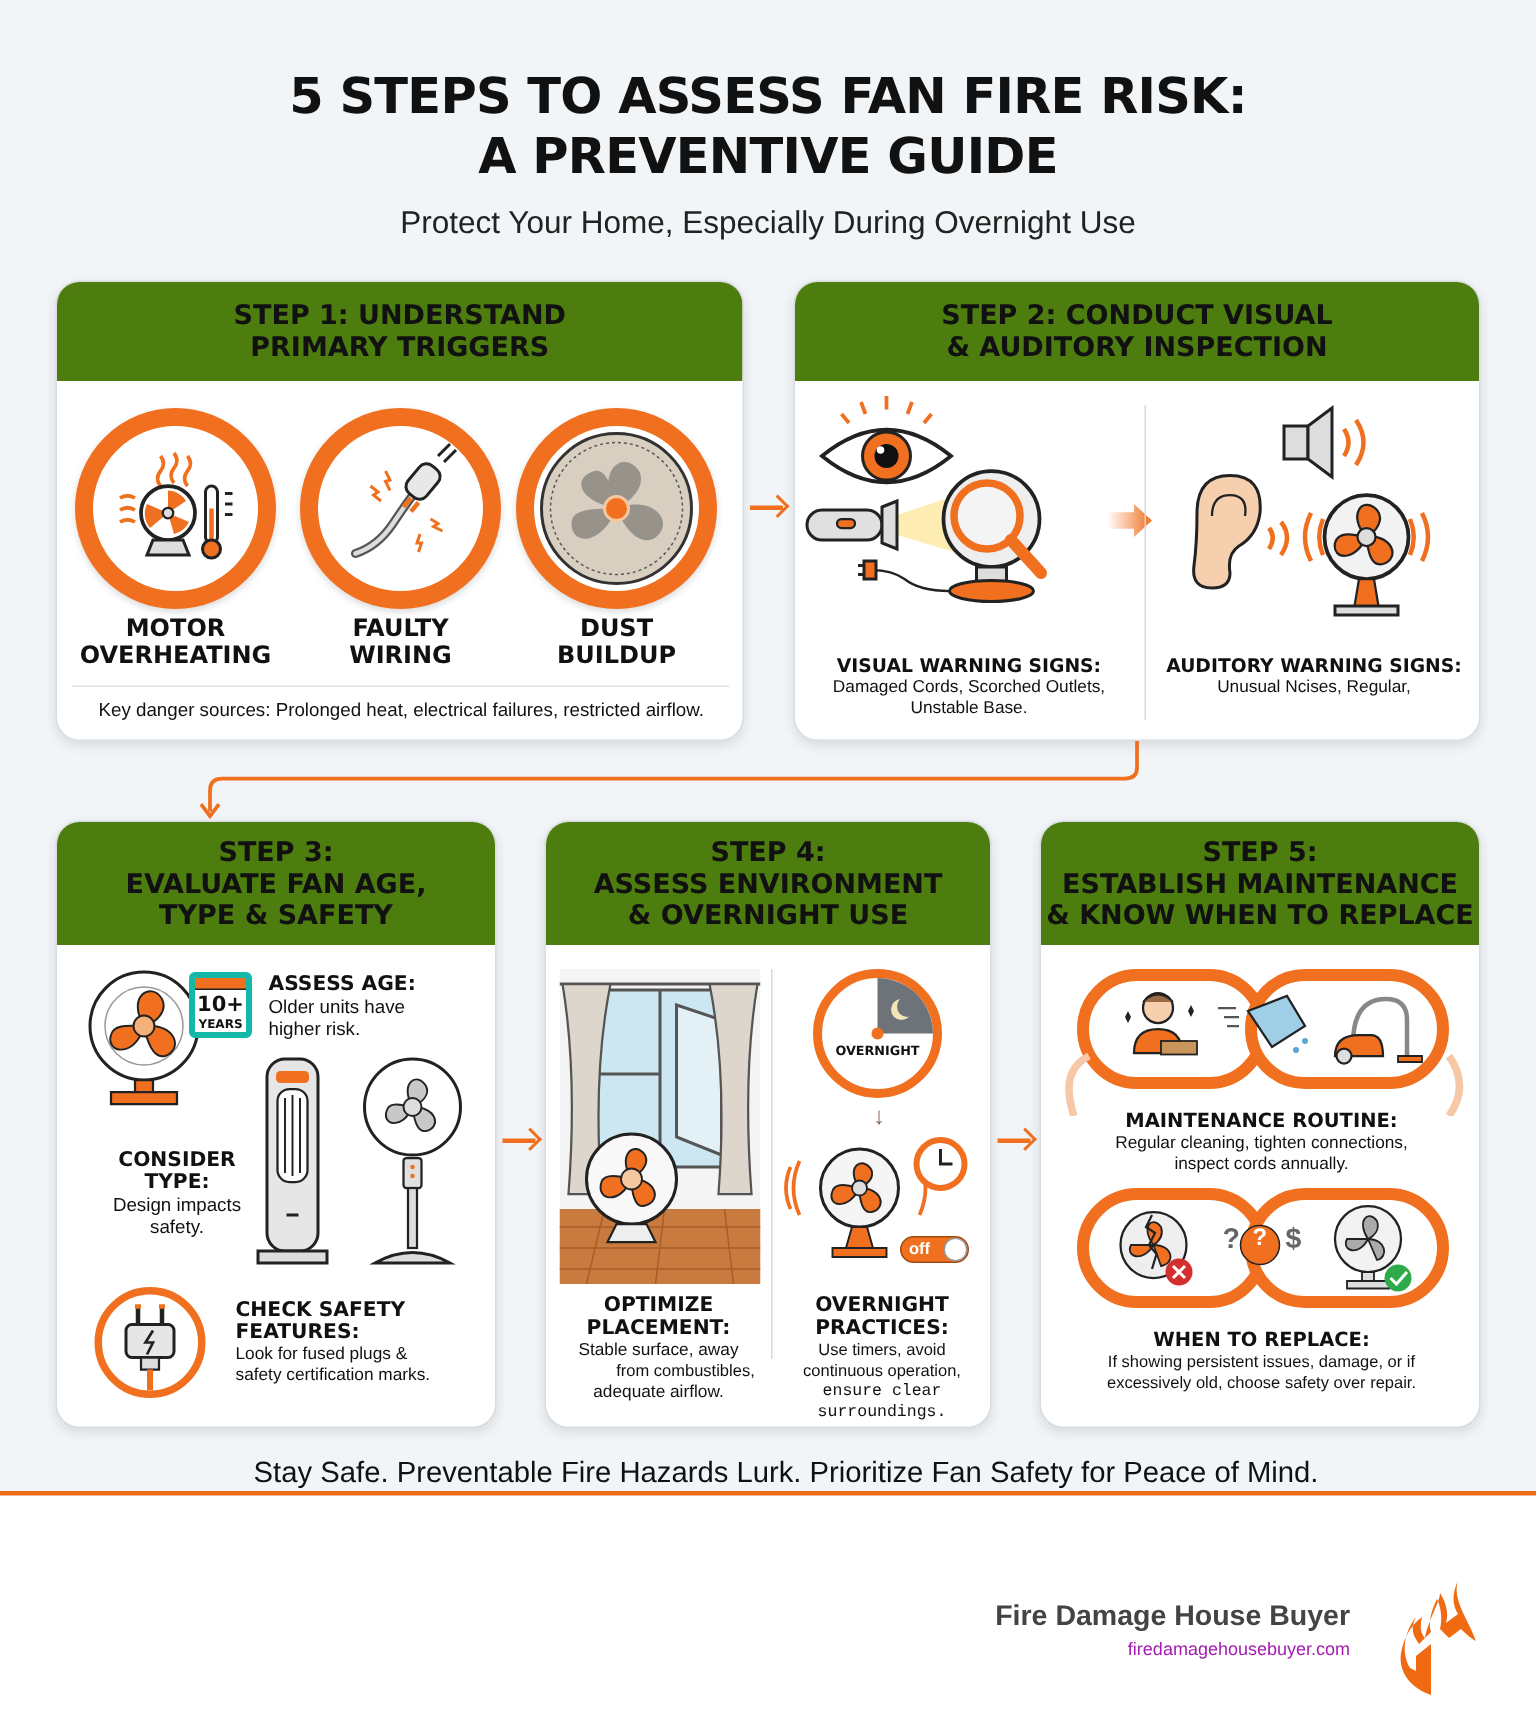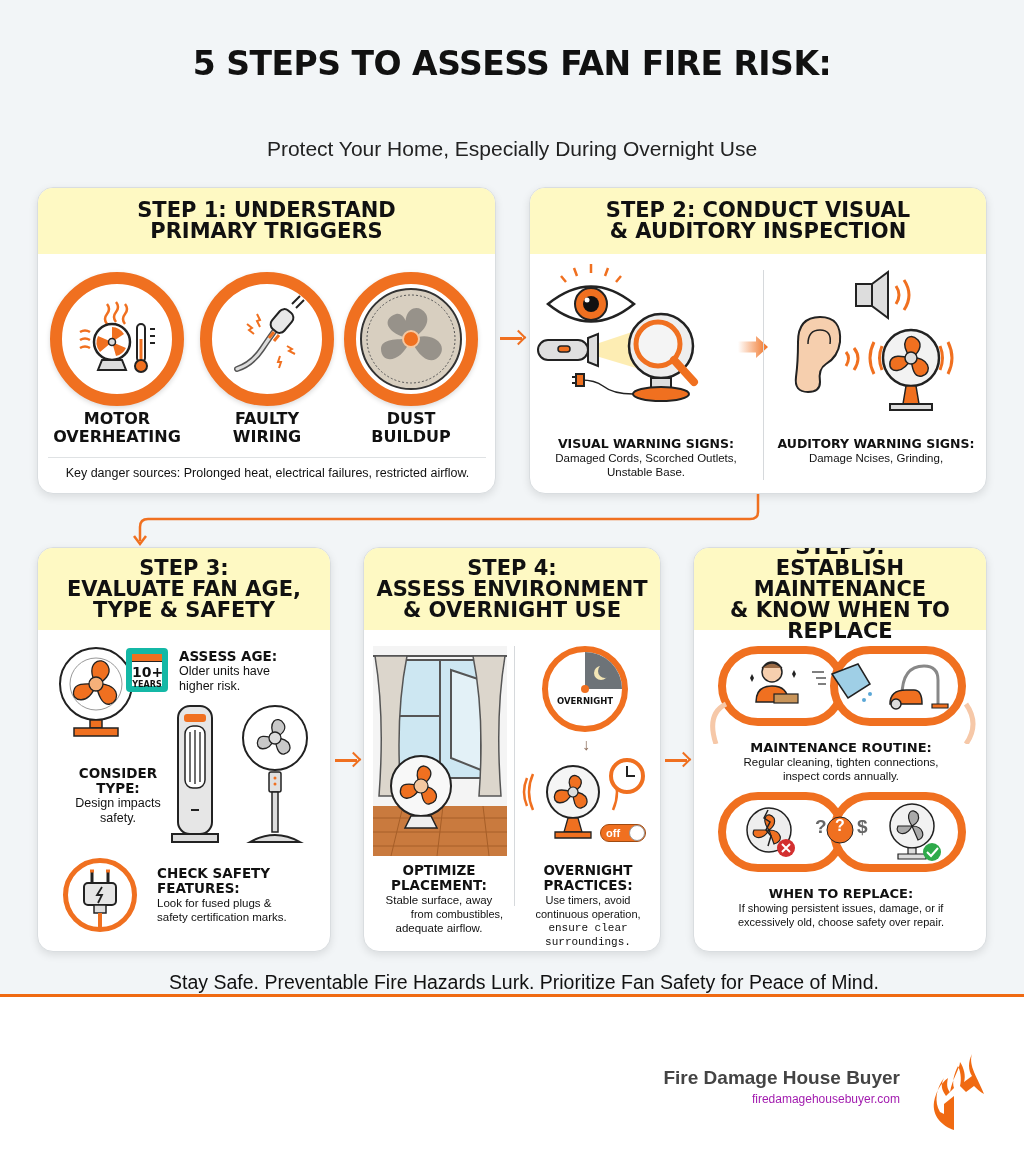--- a/index.html
+++ b/index.html
@@ -1,37 +1,38 @@
 <!DOCTYPE html>
 <html><head>
 <meta charset="utf-8">
 <style>
   *{box-sizing:border-box;margin:0;padding:0}
   body{width:1024px;height:1154px;background:#fff;font-family:"Liberation Sans","DejaVu Sans",sans-serif;color:#111;position:relative;overflow:hidden}
   .top{position:absolute;left:0;top:0;width:1024px;height:996px;background:#f2f5f7}
   .title{position:absolute;left:0;top:44px;width:1024px;text-align:center;font-family:"DejaVu Sans",sans-serif;font-weight:bold;font-size:33px;line-height:40px;letter-spacing:-0.5px;color:#111}
   .subtitle{position:absolute;left:0;top:137px;width:1024px;text-align:center;font-size:21px;color:#222}
   .card{position:absolute;background:#fff;border-radius:16px;border:1px solid #d9dde0;box-shadow:0 3px 8px rgba(0,0,0,.10);overflow:hidden}
-  .card-head{background:#fef9c3;text-align:center;font-family:"DejaVu Sans",sans-serif;font-weight:bold;font-size:21px;line-height:21px;color:#111;display:flex;flex-direction:column;justify-content:center;align-items:center}
+  .card-head{background:#4d7c0f;text-align:center;font-family:"DejaVu Sans",sans-serif;font-weight:bold;font-size:18px;line-height:21px;color:#111;display:flex;flex-direction:column;justify-content:center;align-items:center}
   .lbl{font-family:"DejaVu Sans",sans-serif;font-weight:bold;color:#111;text-align:center}
   .txt{font-size:12.5px;line-height:15px;color:#111;text-align:center}
   .ring{position:absolute;border-radius:50%;border:12px solid #f07020;background:#fff;box-shadow:0 2px 5px rgba(0,0,0,.15)}
   .abs{position:absolute}
   .arrow-h{position:absolute;height:2.5px;background:#f07020}
   .arrow-h::after{content:"";position:absolute;right:-2px;top:-5px;width:9px;height:9px;border-right:2.5px solid #f07020;border-top:2.5px solid #f07020;transform:rotate(45deg)}
   .divider{position:absolute;width:1px;background:#d6d9dc}
   .orange-line{position:absolute;left:0;top:994px;width:1024px;height:3px;background:#f06a12}
 </style>
 </head>
 <body>
 
 <div class="top"></div>
 
 <div class="title">
   <div>5 STEPS TO ASSESS FAN FIRE RISK:</div>
+  <div>A PREVENTIVE GUIDE</div>
 </div>
 <div class="subtitle">Protect Your Home, Especially During Overnight Use</div>
 
 <div class="card" style="left:37px;top:187px;width:459px;height:307px;">
   <div class="card-head" style="height:66px;">
     <div>STEP 1: UNDERSTAND</div>
     <div>PRIMARY TRIGGERS</div>
   </div>
 
   <div class="ring" style="left:12px;top:84px;width:134px;height:134px;">
@@ -142,21 +143,21 @@
     </g>
   </svg>
 
   <div class="abs" style="left:0;top:248px;width:232px;text-align:center;">
     <div class="lbl" style="font-size:12.5px;line-height:15px;">VISUAL WARNING SIGNS:</div>
     <div class="txt" style="font-size:11.5px;line-height:14px;">Damaged Cords, Scorched Outlets,</div>
     <div class="txt" style="font-size:11.5px;line-height:14px;">Unstable Base.</div>
   </div>
   <div class="abs" style="left:234px;top:248px;width:224px;text-align:center;">
     <div class="lbl" style="font-size:12.5px;line-height:15px;">AUDITORY WARNING SIGNS:</div>
-    <div class="txt" style="font-size:11.5px;line-height:14px;">Damage Ncises, Grinding,</div>
+    <div class="txt" style="font-size:11.5px;line-height:14px;">Unusual Ncises, Regular,</div>
     <div class="txt" style="font-size:11.5px;line-height:14px;margin-top:48px;">Buzzing, Clicking.</div>
   </div>
 </div>
 
 <svg width="1024" height="60" viewBox="0 0 1024 60" style="position:absolute;left:0;top:494px">
   <path d="M758 0 V18 Q758 25 750 25 H148 Q140 25 140 33 V47" stroke="#f07020" stroke-width="2.5" fill="none"></path>
   <path d="M134 42 L140 50 L146 42" stroke="#f07020" stroke-width="2.5" fill="none"></path>
 </svg>
 
 <div class="card" style="left:37px;top:547px;width:294px;height:405px;">
@@ -167,21 +168,21 @@
   </div>
 
   <svg width="90" height="100" viewBox="0 0 90 100" style="position:absolute;left:18px;top:96px">
     <circle cx="40" cy="40" r="36" fill="#fff" stroke="#222" stroke-width="2"></circle>
     <circle cx="40" cy="40" r="26" fill="none" stroke="#999" stroke-width="1"></circle>
     <path d="M40 40 C28 20 45 10 52 22 C56 30 48 38 40 40 Z M40 40 C62 38 66 56 54 60 C46 62 42 50 40 40 Z M40 40 C34 62 14 58 18 46 C20 38 32 40 40 40 Z" fill="#f07020" stroke="#222" stroke-width="1.3"></path>
     <circle cx="40" cy="40" r="7" fill="#f5b07a" stroke="#222" stroke-width="1.3"></circle>
     <path d="M34 76 h12 v8 h-12 z" fill="#f07020" stroke="#222" stroke-width="1.5"></path>
     <path d="M18 84 h44 v8 h-44 z" fill="#f07020" stroke="#222" stroke-width="1.5"></path>
   </svg>
-  <div style="position:absolute;left:88px;top:100px;width:42px;height:44px;border:6px solid #14b8a6;border-radius:4px;background:#fff;text-align:center;">
+  <div style="position:absolute;left:88px;top:100px;width:42px;height:44px;border:4px solid #14b8a6;border-radius:4px;background:#fff;text-align:center;">
     <div style="height:8px;background:#f07020;border-bottom:1.5px solid #222"></div>
     <div class="lbl" style="font-size:14px;line-height:16px;margin-top:2px;">10+</div>
     <div class="lbl" style="font-size:8px;line-height:10px;">YEARS</div>
   </div>
 
   <div class="abs" style="left:141px;top:100px;width:150px;">
     <div class="lbl" style="font-size:13.5px;line-height:16px;text-align:left;">ASSESS AGE:</div>
     <div class="txt" style="text-align:left;">Older units have</div>
     <div class="txt" style="text-align:left;">higher risk.</div>
   </div>

